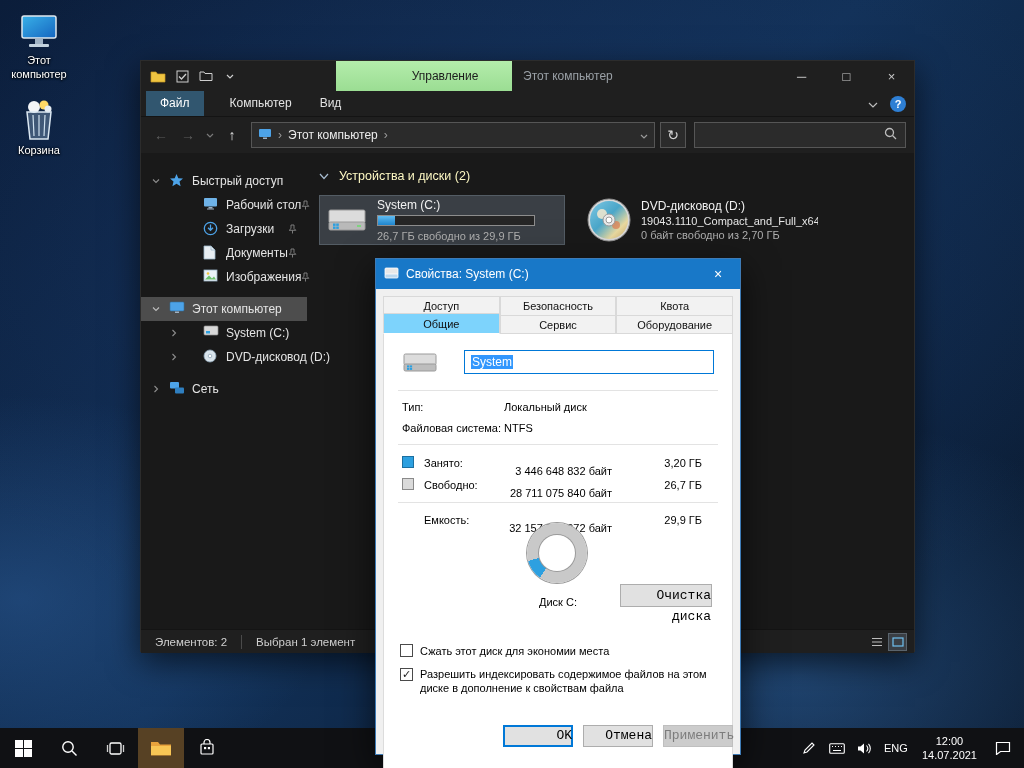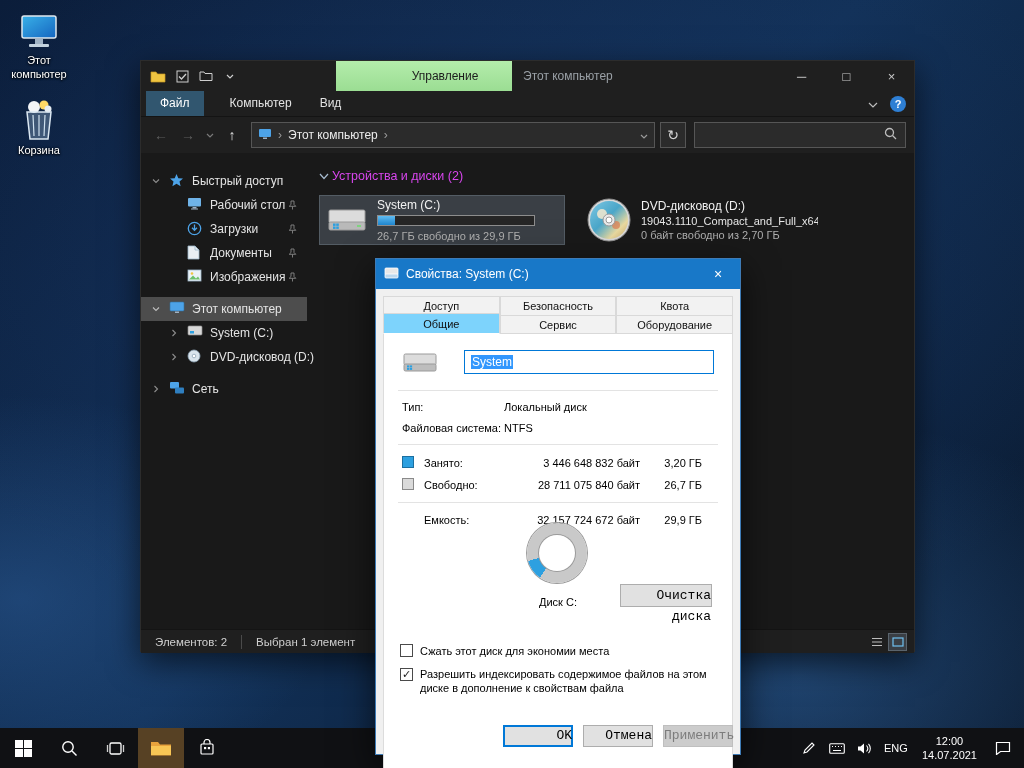--- a/index.html
+++ b/index.html
@@ -58,29 +58,29 @@
   .refresh-btn { width:26px; height:26px; border:1px solid #565656; background:#2b2b2b;
     display:flex; align-items:center; justify-content:center; color:#d6d6d6; font-size:14px; }
   .searchbox { width:212px; height:26px; margin-left:5px; background:#2b2b2b; border:1px solid #565656;
     display:flex; align-items:center; justify-content:flex-end; padding:0 8px; }
 
   .win-body { display:flex; height:476px; background:#191919; }
   .sidebar { width:166px; padding-top:16px; flex:none; }
   .side-item { position:relative; height:24px; display:flex; align-items:center;
     padding-left:28px; font-size:12px; color:#e4e4e4; white-space:nowrap; }
   .side-item .chev { position:absolute; left:11px; top:8px; display:flex; }
-  .side-item.child { padding-left:46px; }
+  .side-item.child { padding-left:62px; }
   .side-item.child .chev { left:29px; }
   .side-item.selected { background:#4d4d4d; }
   .side-item .s-icon { width:16px; height:16px; margin-right:7px; flex:none; display:flex; }
   .side-item .pin { margin-left:auto; margin-right:10px; display:flex; opacity:.85; }
   .side-gap { height:8px; }
 
   .main { flex:1; padding:16px 10px 0 12px; position:relative; min-width:0; }
-  .group-header { display:flex; align-items:center; gap:3px; color:#d946ef; font-size:12.5px; }
+  .group-header { display:flex; align-items:center; gap:10px; color:#fef9c3; font-size:12.5px; }
   .tiles { display:flex; gap:14px; margin-top:12px; }
   .tile { width:246px; height:50px; display:flex; align-items:center; gap:9px; padding:2px 6px;
     border:1px solid transparent; }
   .tile.selected { background:#3a3f45; border-color:#535c64; }
   .tile-ic { flex:none; display:flex; }
   .tile-text { flex:1; min-width:0; }
   .t-name { font-size:12px; color:#f2f2f2; line-height:15px; white-space:nowrap; overflow:hidden; }
   .t-line { font-size:11px; color:#e6e6e6; line-height:14px; white-space:nowrap; overflow:hidden; }
   .t-info { font-size:11px; color:#aeaeae; line-height:14px; white-space:nowrap; }
   .bar { width:158px; height:11px; border:1px solid #8d8d8d; background:#262626; margin:2px 0 3px; }
@@ -115,21 +115,21 @@
     border-top:1px solid #d9d9d9; margin-top:-1px; }
   .p-abs { position:absolute; }
   .p-label { color:#000; }
   .p-sep { position:absolute; left:14px; right:14px; height:1px; background:#e3e3e3; }
   .name-field { position:absolute; left:80px; right:18px; top:16px; height:24px; background:#fff;
     border:1px solid #0078d7; display:flex; align-items:center; padding:0 6px; font-size:12px; }
   .text-selected { background:#3297fd; color:#fff; padding:0 1px; }
   .swatch { position:absolute; width:12px; height:12px; }
   .sw-used { background:#2da0e0; border:1px solid #1b6fa0; }
   .sw-free { background:#dadada; border:1px solid #8a8a8a; }
-  .col-bytes { position:absolute; right:92px; text-align:right; }
+  .col-bytes { position:absolute; right:120px; text-align:right;margin-top:8px; }
   .col-size { position:absolute; right:30px; text-align:right; }
   .donut { position:absolute; left:143px; top:189px; width:60px; height:60px; border-radius:50%;
     box-shadow:0 0 0 1px #9a9a9a; }
   .donut .hole { position:absolute; left:12px; top:12px; width:36px; height:36px; border-radius:50%;
     background:#fff; box-shadow:0 0 0 1px #9a9a9a; }
   .disk-label { position:absolute; left:0; right:0; top:262px; text-align:center; }
   .btn { display:inline-block; background:#e1e1e1; border:1px solid #adadad; color:#000;
     font-size:13px; font-family:Liberation Mono, monospace; text-align:right; }
   .cleanup { position:absolute; right:20px; top:250px; width:92px; height:23px; line-height:21px; }
   .cb { position:absolute; width:13px; height:13px; background:#fff; border:1px solid #4a4a4a;

